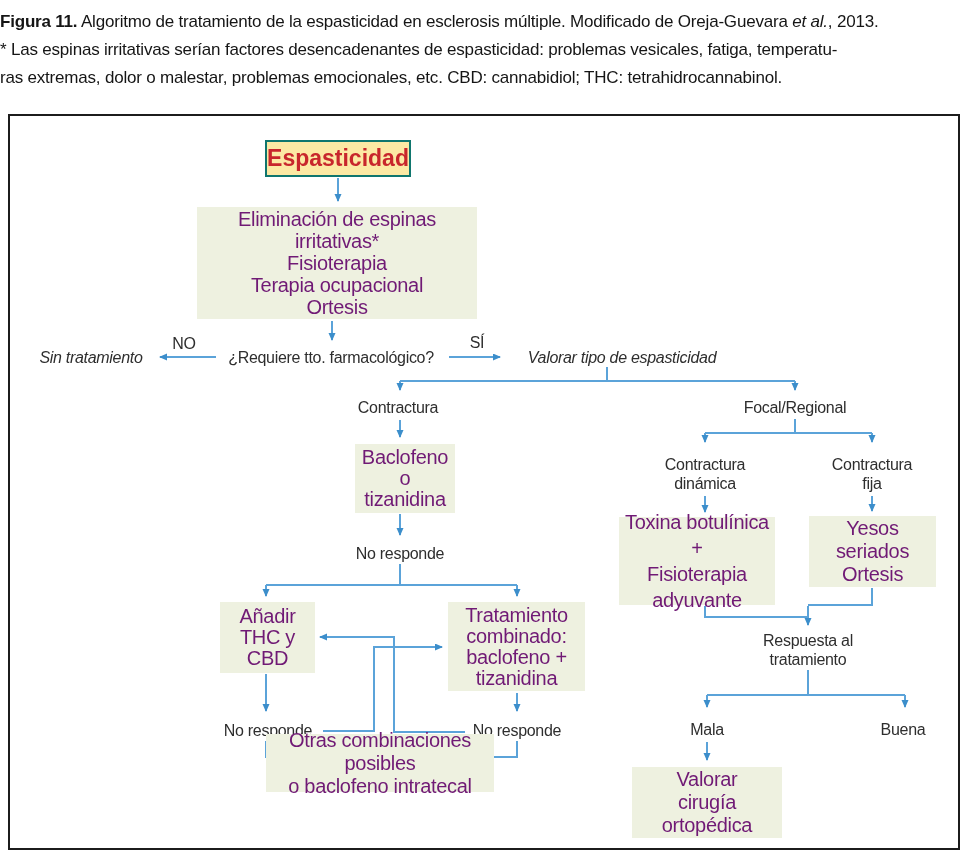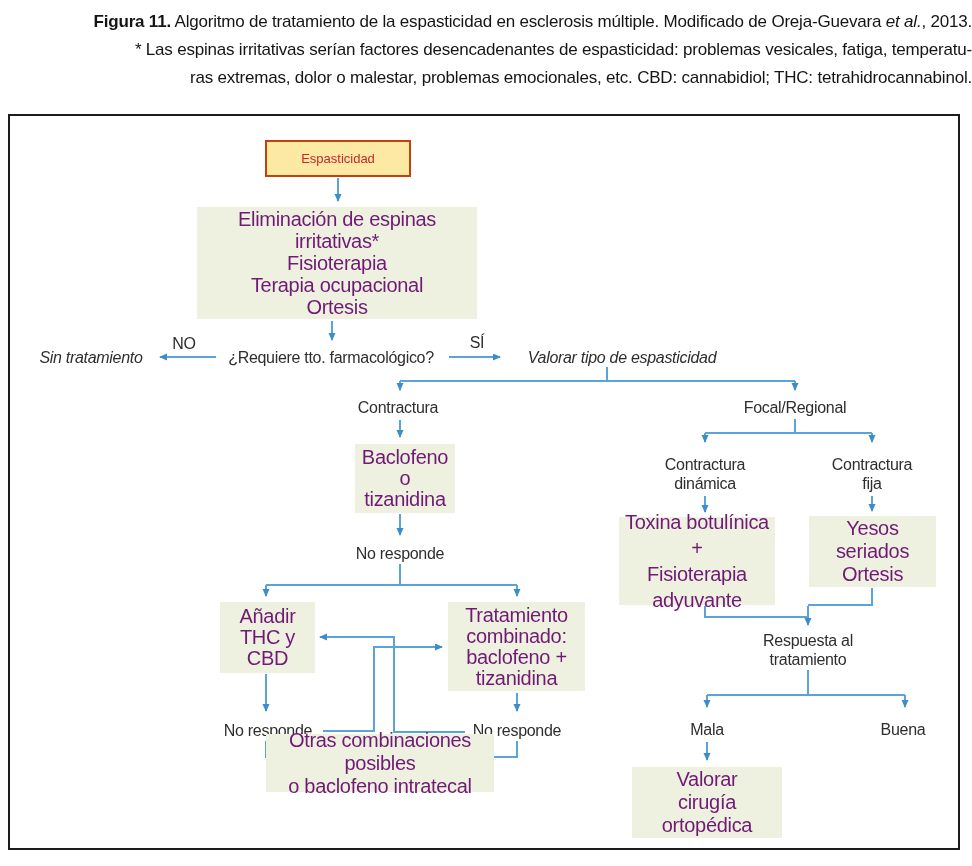--- a/index.html
+++ b/index.html
@@ -1,30 +1,30 @@
 <!DOCTYPE html>
 <html lang="es"><head>
 <meta charset="utf-8">
 <style>
   html,body{margin:0;padding:0}
   body{
     width:972px;height:866px;background:#ffffff;position:relative;overflow:hidden;
     font-family:"Liberation Sans", sans-serif;color:#303030;
   }
-  .caption{position:absolute;top:8px;left:0;width:972px;text-align:right;
+  .caption{position:absolute;top:8px;left:0;width:972px;text-align:left;
     font-size:17px;line-height:28px;color:#151515;letter-spacing:-0.2px}
   .frame{position:absolute;left:8px;top:114px;width:948px;height:732px;
     border:2px solid #1c1c1c;background:#ffffff}
   svg.connectors{position:absolute;left:0;top:0;pointer-events:none}
   .ln{fill:none;stroke:#5ba3d9;stroke-width:2}
   .box{position:absolute;background:#eef1e0;display:flex;flex-direction:column;
     justify-content:center;align-items:center;text-align:center;
     font-size:20px;line-height:21px;letter-spacing:-0.3px;color:#701a75}
-  .box.title{background:#fce9a4;border:2px solid #c2410c;color:#c8262c;
-    font-weight:normal;font-size:13px;letter-spacing:0}
+  .box.title{background:#fce9a4;border:2px solid #0f766e;color:#c8262c;
+    font-weight:bold;font-size:23px;letter-spacing:0}
   .lbl{position:absolute;transform:translateX(-50%);white-space:nowrap;
     text-align:center;font-size:16px;line-height:19px;letter-spacing:-0.3px;color:#2e2e2e}
   .it{font-style:italic}
   .bl{display:block}
 </style>
 </head>
 <body>
 
 <div class="caption">
   <div><b>Figura 11.</b><span> Algoritmo de tratamiento de la espasticidad en esclerosis múltiple. Modificado de Oreja-Guevara </span><i>et al.</i><span>, 2013.</span></div>

